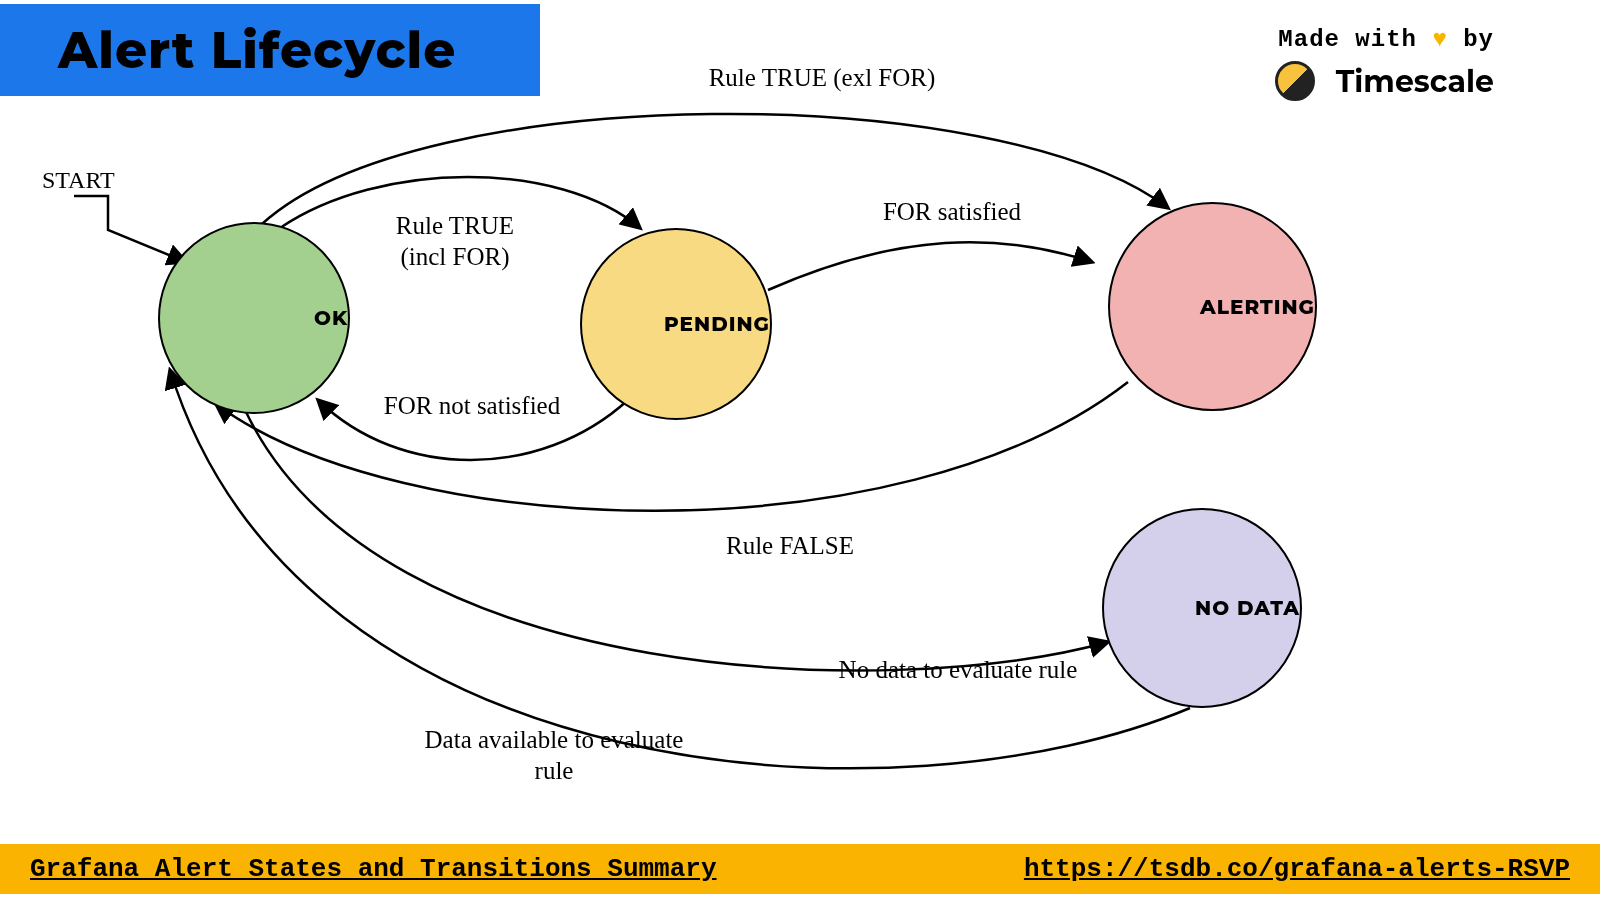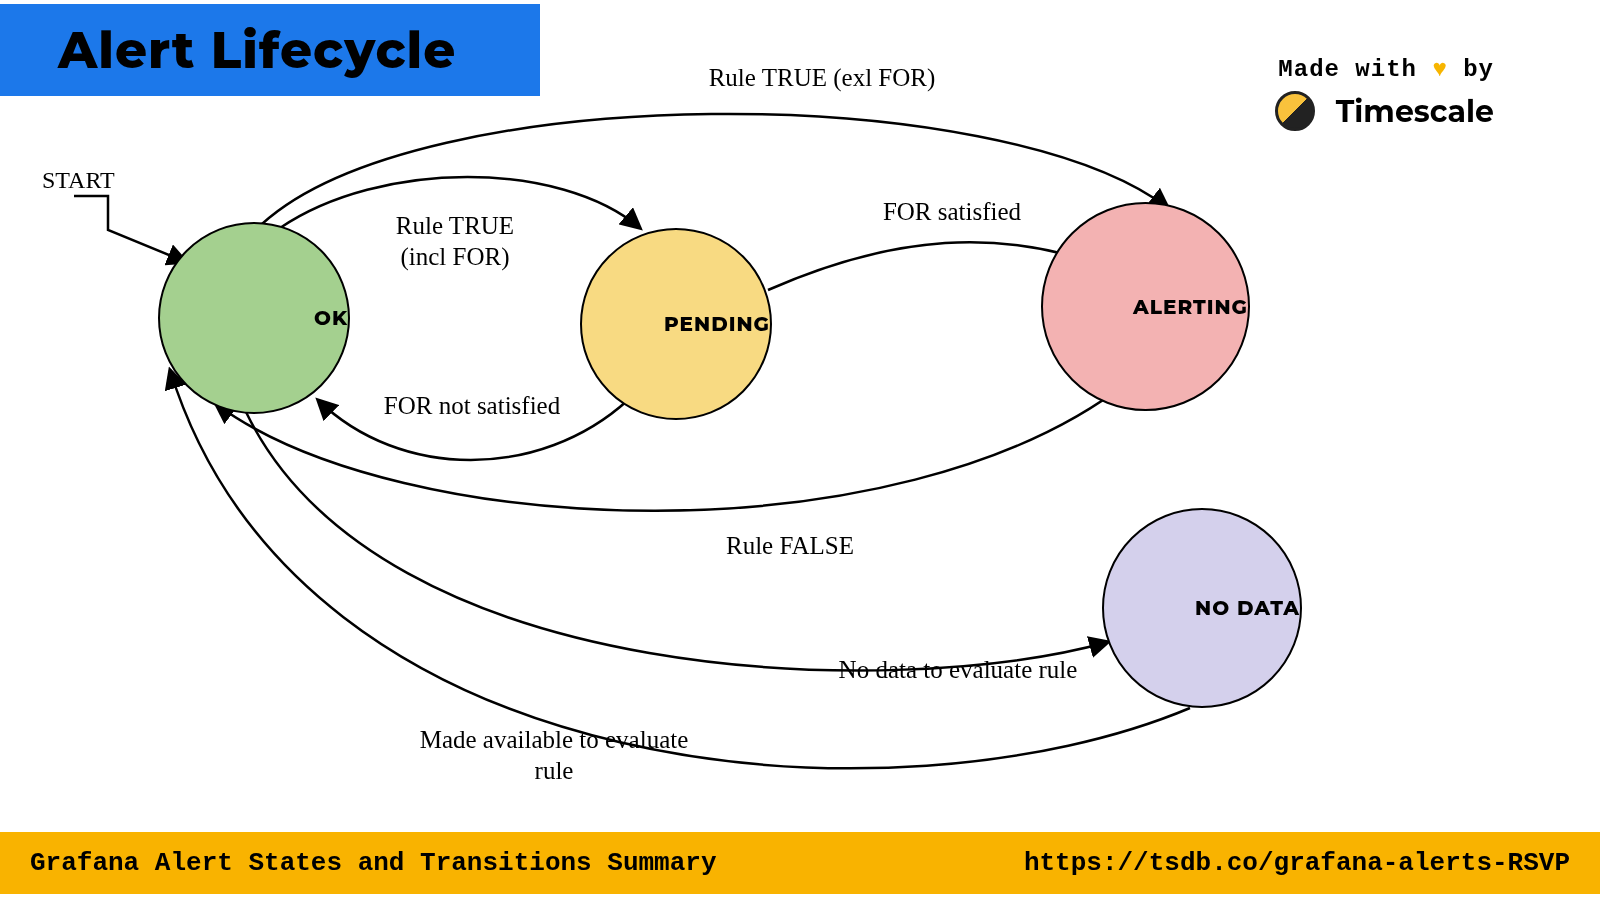--- a/index.html
+++ b/index.html
@@ -3,50 +3,50 @@
 <meta charset="utf-8">
 <style>
   html,body{margin:0;padding:0;width:1600px;height:904px;background:#fff;
     font-family:Montserrat,"Segoe UI",Arial,sans-serif;overflow:hidden;}
   .title-bar{position:absolute;left:0;top:4px;width:540px;height:92px;
     background:#1c78ea;display:flex;align-items:center;}
   .title-bar span{color:#000000;font-size:50px;font-weight:800;margin-left:58px;
     letter-spacing:1px;}
   .attribution{position:absolute;right:106px;top:26px;text-align:right;}
   .attribution .made{font-family:"Courier New",monospace;font-size:24px;
-    font-weight:600;letter-spacing:1px;margin-top:30px;}
+    font-weight:600;letter-spacing:1px;}
   .attribution .heart{color:#f7b500;}
   .attribution .brand{display:flex;align-items:center;justify-content:flex-end;
     margin-top:8px;gap:21px;}
   .attribution .brand span{font-size:30px;font-weight:700;}
   .tiger{width:40px;height:40px;border-radius:50%;
     background:linear-gradient(135deg,#f9c23c 0 50%,#222 50% 100%);
     border:3px solid #222;box-sizing:border-box;}
   .node{position:absolute;width:188px;height:188px;border-radius:50%;
     border:2.5px solid #000;display:flex;align-items:center;justify-content:flex-end;}
   .node span{font-size:20px;font-weight:800;letter-spacing:1px;text-align:center;}
   .node.ok{left:158px;top:222px;background:#a4d08f;}
   .node.pending{left:580px;top:228px;background:#f8da82;}
-  .node.alerting{left:1041px;top:202px;width:205px;height:205px;background:#f3b2b2;}
+  .node.alerting{left:1108px;top:202px;width:205px;height:205px;background:#f3b2b2;}
   .node.nodata{left:1102px;top:508px;width:196px;height:196px;background:#d4d0ec;}
   .lbl{position:absolute;font-size:25px;line-height:1.25;text-align:center;
     font-family:Liberation Serif, serif;color:#000;}
   .lbl.start{left:42px;top:165px;font-size:24px;}
   .lbl.rti{left:370px;top:210px;width:170px;}
   .lbl.rte{left:702px;top:62px;width:240px;}
   .lbl.fors{left:872px;top:196px;width:160px;}
   .lbl.forn{left:382px;top:390px;width:180px;}
   .lbl.rf{left:720px;top:530px;width:140px;}
   .lbl.nodata-l{left:828px;top:654px;width:260px;}
   .lbl.avail{left:404px;top:724px;width:300px;}
   svg.canvas{position:absolute;left:0;top:0;width:1600px;height:904px;pointer-events:none;}
-  .footer{position:absolute;left:0;bottom:10px;width:100%;height:62px;
+  .footer{position:absolute;left:0;bottom:10px;width:100%;height:50px;
     background:#f9b300;display:flex;align-items:center;justify-content:space-between;
     padding:16px 30px;box-sizing:border-box;font-family:"Courier New",monospace;
-    font-size:26px;font-weight:700;}
+    font-size:26px;font-weight:700;text-decoration:underline;}
 </style>
 </head>
 <body>
 
 <div class="title-bar">
   <span>Alert Lifecycle</span>
 </div>
 
 <div class="attribution">
   <div class="made">
@@ -95,18 +95,18 @@
     <span>NO DATA</span>
   </div>
 
 <div class="lbl start">START</div>
 <div class="lbl rti">Rule TRUE (incl FOR)</div>
 <div class="lbl rte">Rule TRUE (exl FOR)</div>
 <div class="lbl fors">FOR satisfied</div>
 <div class="lbl forn">FOR not satisfied</div>
 <div class="lbl rf">Rule FALSE</div>
 <div class="lbl nodata-l">No data to evaluate rule</div>
-<div class="lbl avail">Made available to evaluate rule</div>
+<div class="lbl avail">Data available to evaluate rule</div>
 
 <div class="footer">
   <span>Grafana Alert States and Transitions Summary</span>
   <span>https://tsdb.co/grafana-alerts-RSVP</span>
 </div>
 
 </body></html>

